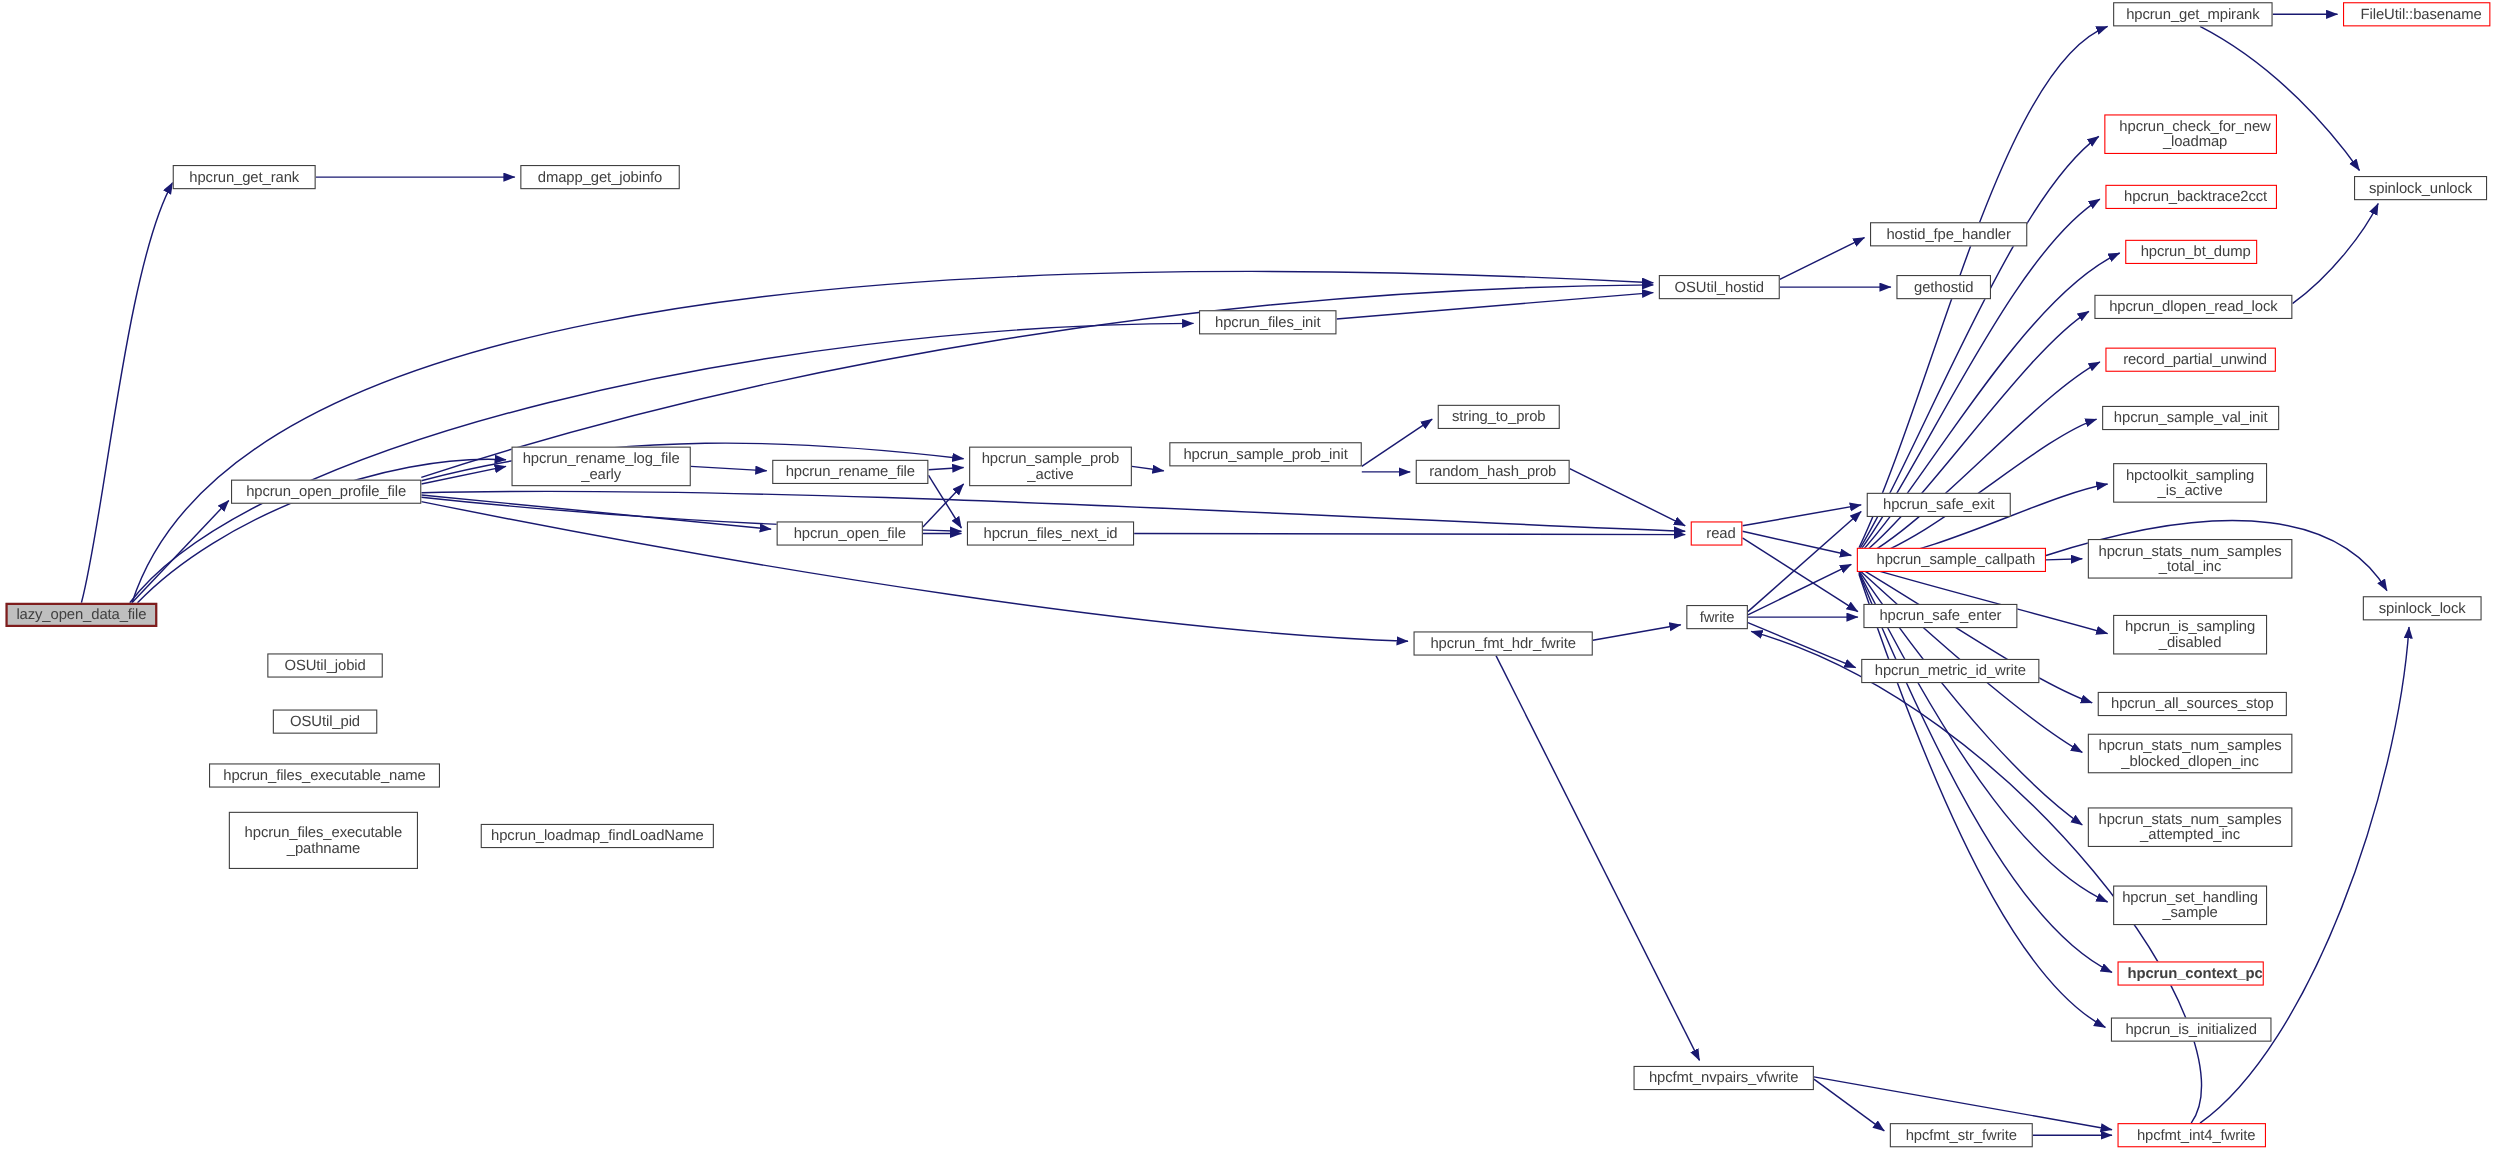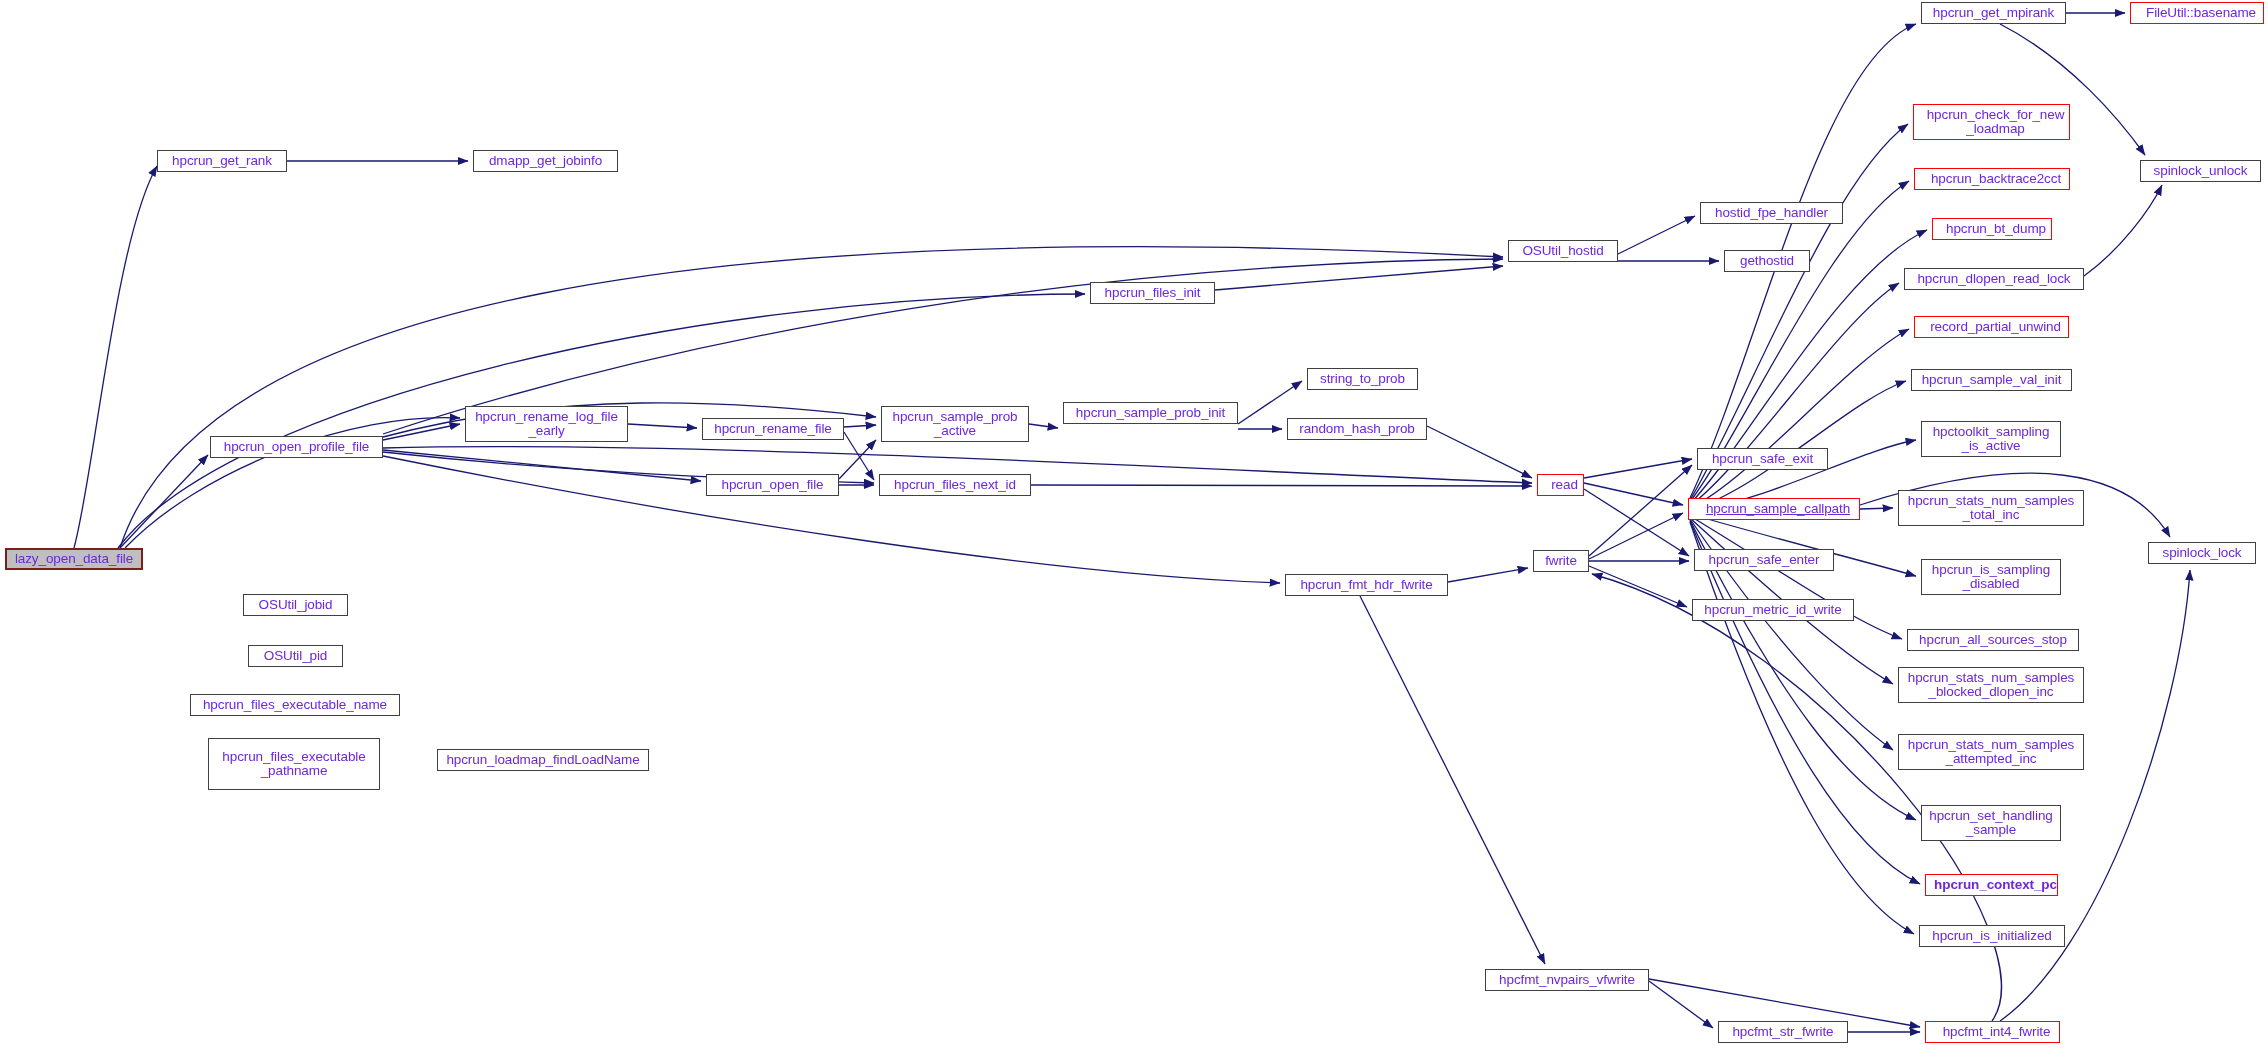--- a/index.html
+++ b/index.html
@@ -11,21 +11,21 @@
     background:#ffffff;
     font-family:"Liberation Sans", sans-serif;
     overflow:hidden;
   }
   #edges{position:absolute;left:0;top:0;width:2268px;height:1056px;}
   .node{
     position:absolute;
     box-sizing:border-box;
     border:1px solid #404040;
     background:#ffffff;
-    color:#6d28d9;
+    color:#404040;
     font-size:13.5px;
     line-height:14px;
     display:flex;
     align-items:center;
     justify-content:center;
     text-align:center;
     white-space:pre-line;
     padding:0 4px;
     letter-spacing:-0.1px;
   }
@@ -120,28 +120,28 @@
       <div class="node" style="left: 465px; top: 406px; width: 163px; height: 36px;">hpcrun_rename_log_file
 _early</div>
       <div class="node" style="left: 702px; top: 418px; width: 142px; height: 22px;">hpcrun_rename_file</div>
       <div class="node" style="left: 706px; top: 474px; width: 133px; height: 22px;">hpcrun_open_file</div>
       <div class="node" style="left: 881px; top: 406px; width: 148px; height: 36px;">hpcrun_sample_prob
 _active</div>
       <div class="node" style="left: 879px; top: 474px; width: 152px; height: 22px;">hpcrun_files_next_id</div>
       <div class="node" style="left: 1063px; top: 402px; width: 175px; height: 22px; text-align: center;">hpcrun_sample_prob_init</div>
       <div class="node" style="left: 1307px; top: 368px; width: 111px; height: 22px;">string_to_prob</div>
       <div class="node" style="left: 1287px; top: 418px; width: 140px; height: 22px;">random_hash_prob</div>
-      <div class="node" style="left: 1508px; top: 240px; width: 110px; height: 22px;">OSUtil_hostid</div>
+      <div class="node" style="left: 1508px; top: 250px; width: 110px; height: 22px;">OSUtil_hostid</div>
       <div class="node" style="left: 1700px; top: 202px; width: 143px; height: 22px;">hostid_fpe_handler</div>
       <div class="node" style="left: 1724px; top: 250px; width: 86px; height: 22px;">gethostid</div>
       <div class="node red" style="left: 1537px; top: 474px; width: 47px; height: 22px;">read</div>
       <div class="node" style="left: 1533px; top: 550px; width: 56px; height: 22px;">fwrite</div>
       <div class="node" style="left: 1285px; top: 574px; width: 163px; height: 22px;">hpcrun_fmt_hdr_fwrite</div>
       <div class="node" style="left: 1697px; top: 448px; width: 131px; height: 22px;">hpcrun_safe_exit</div>
-      <div class="node red" style="left: 1688px; top: 498px; width: 172px; height: 22px; text-decoration: underline;">hpcrun_sample_callpath</div>
+      <div class="node red" style="left: 1688px; top: 498px; width: 172px; height: 22px;">hpcrun_sample_callpath</div>
       <div class="node" style="left: 1694px; top: 549px; width: 140px; height: 22px;">hpcrun_safe_enter</div>
       <div class="node" style="left: 1692px; top: 599px; width: 162px; height: 22px;">hpcrun_metric_id_write</div>
       <div class="node" style="left: 1921px; top: 2px; width: 145px; height: 22px;">hpcrun_get_mpirank</div>
       <div class="node red" style="left: 2130px; top: 2px; width: 134px; height: 22px;">FileUtil::basename</div>
       <div class="node red" style="left: 1913px; top: 104px; width: 157px; height: 36px;">hpcrun_check_for_new
 _loadmap</div>
       <div class="node red" style="left: 1914px; top: 168px; width: 156px; height: 22px;">hpcrun_backtrace2cct</div>
       <div class="node red" style="left: 1932px; top: 218px; width: 120px; height: 22px;">hpcrun_bt_dump</div>
       <div class="node" style="left: 1904px; top: 268px; width: 180px; height: 22px;">hpcrun_dlopen_read_lock</div>
       <div class="node red" style="left: 1914px; top: 316px; width: 155px; height: 22px;">record_partial_unwind</div>

